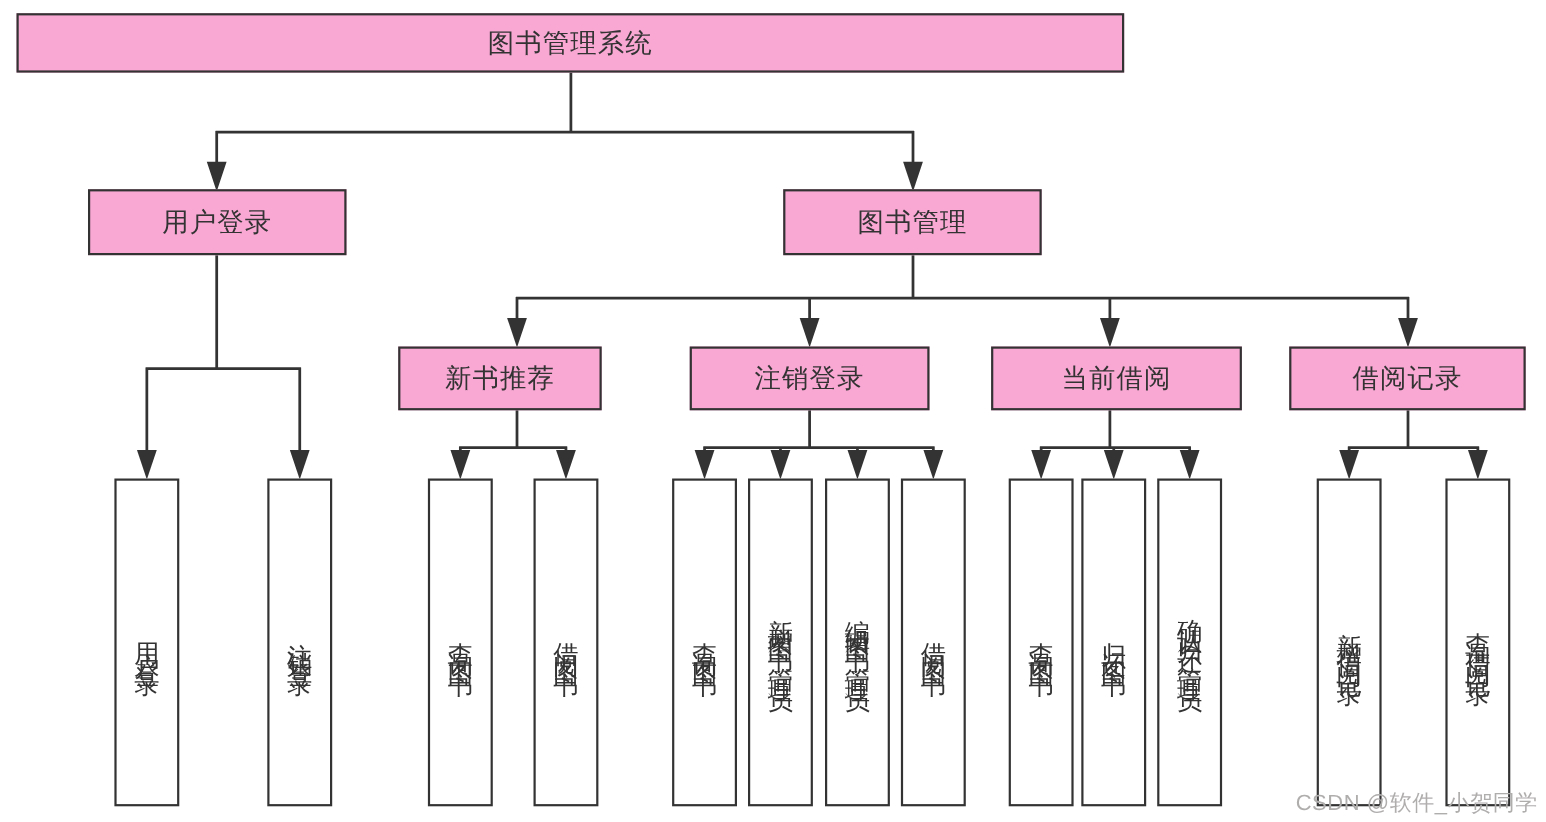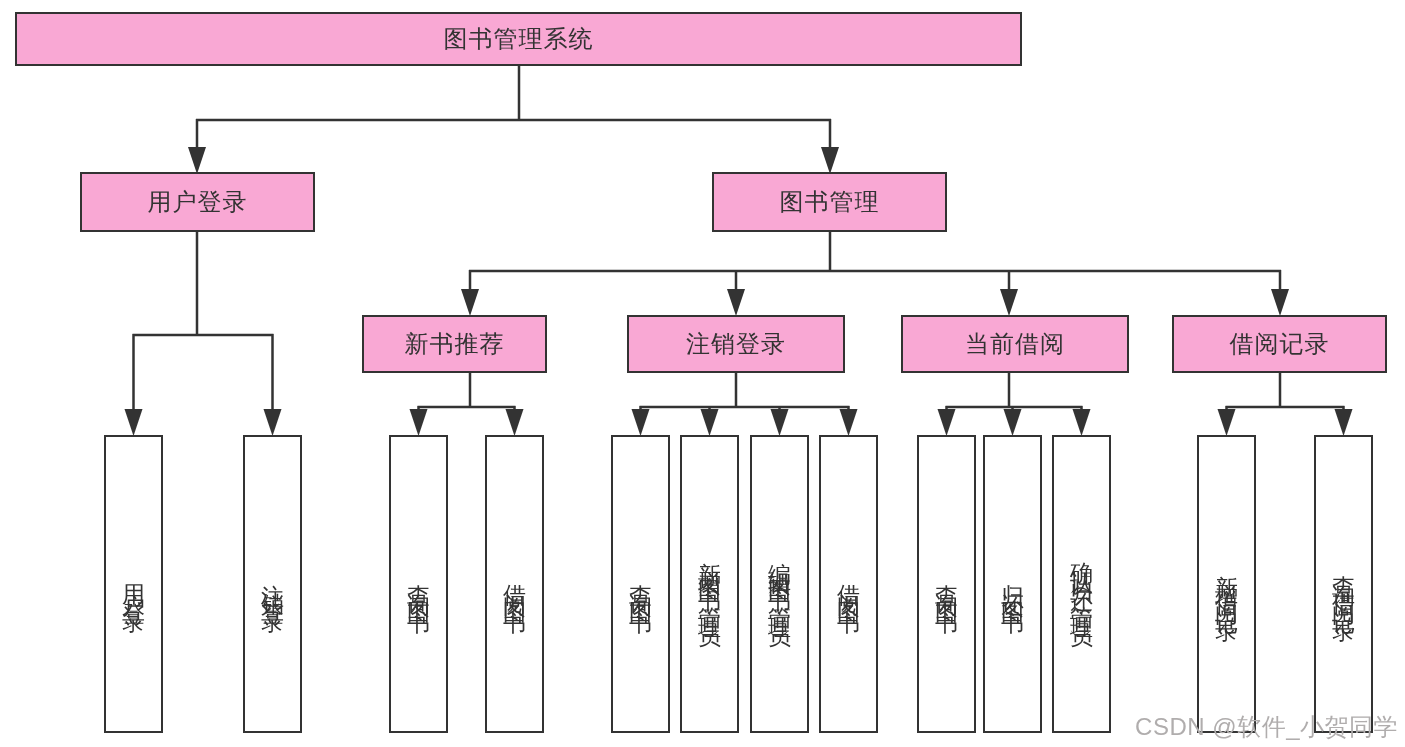--- a/index.html
+++ b/index.html
@@ -42,21 +42,21 @@
     line-height: 55px;
     color: #333333;
     width: 59px;
     height: 298px;
     top: 435px;
   }
   .watermark {
     position: absolute;
     right: 7px;
     bottom: 4px;
-    font-size: 24px;
+    font-size: 20px;
     color: #b0adad;
     letter-spacing: 0.5px;
     white-space: nowrap;
     z-index: 5;
   }
 </style>
 </head>
 <body>
 
 <div class="stage">

